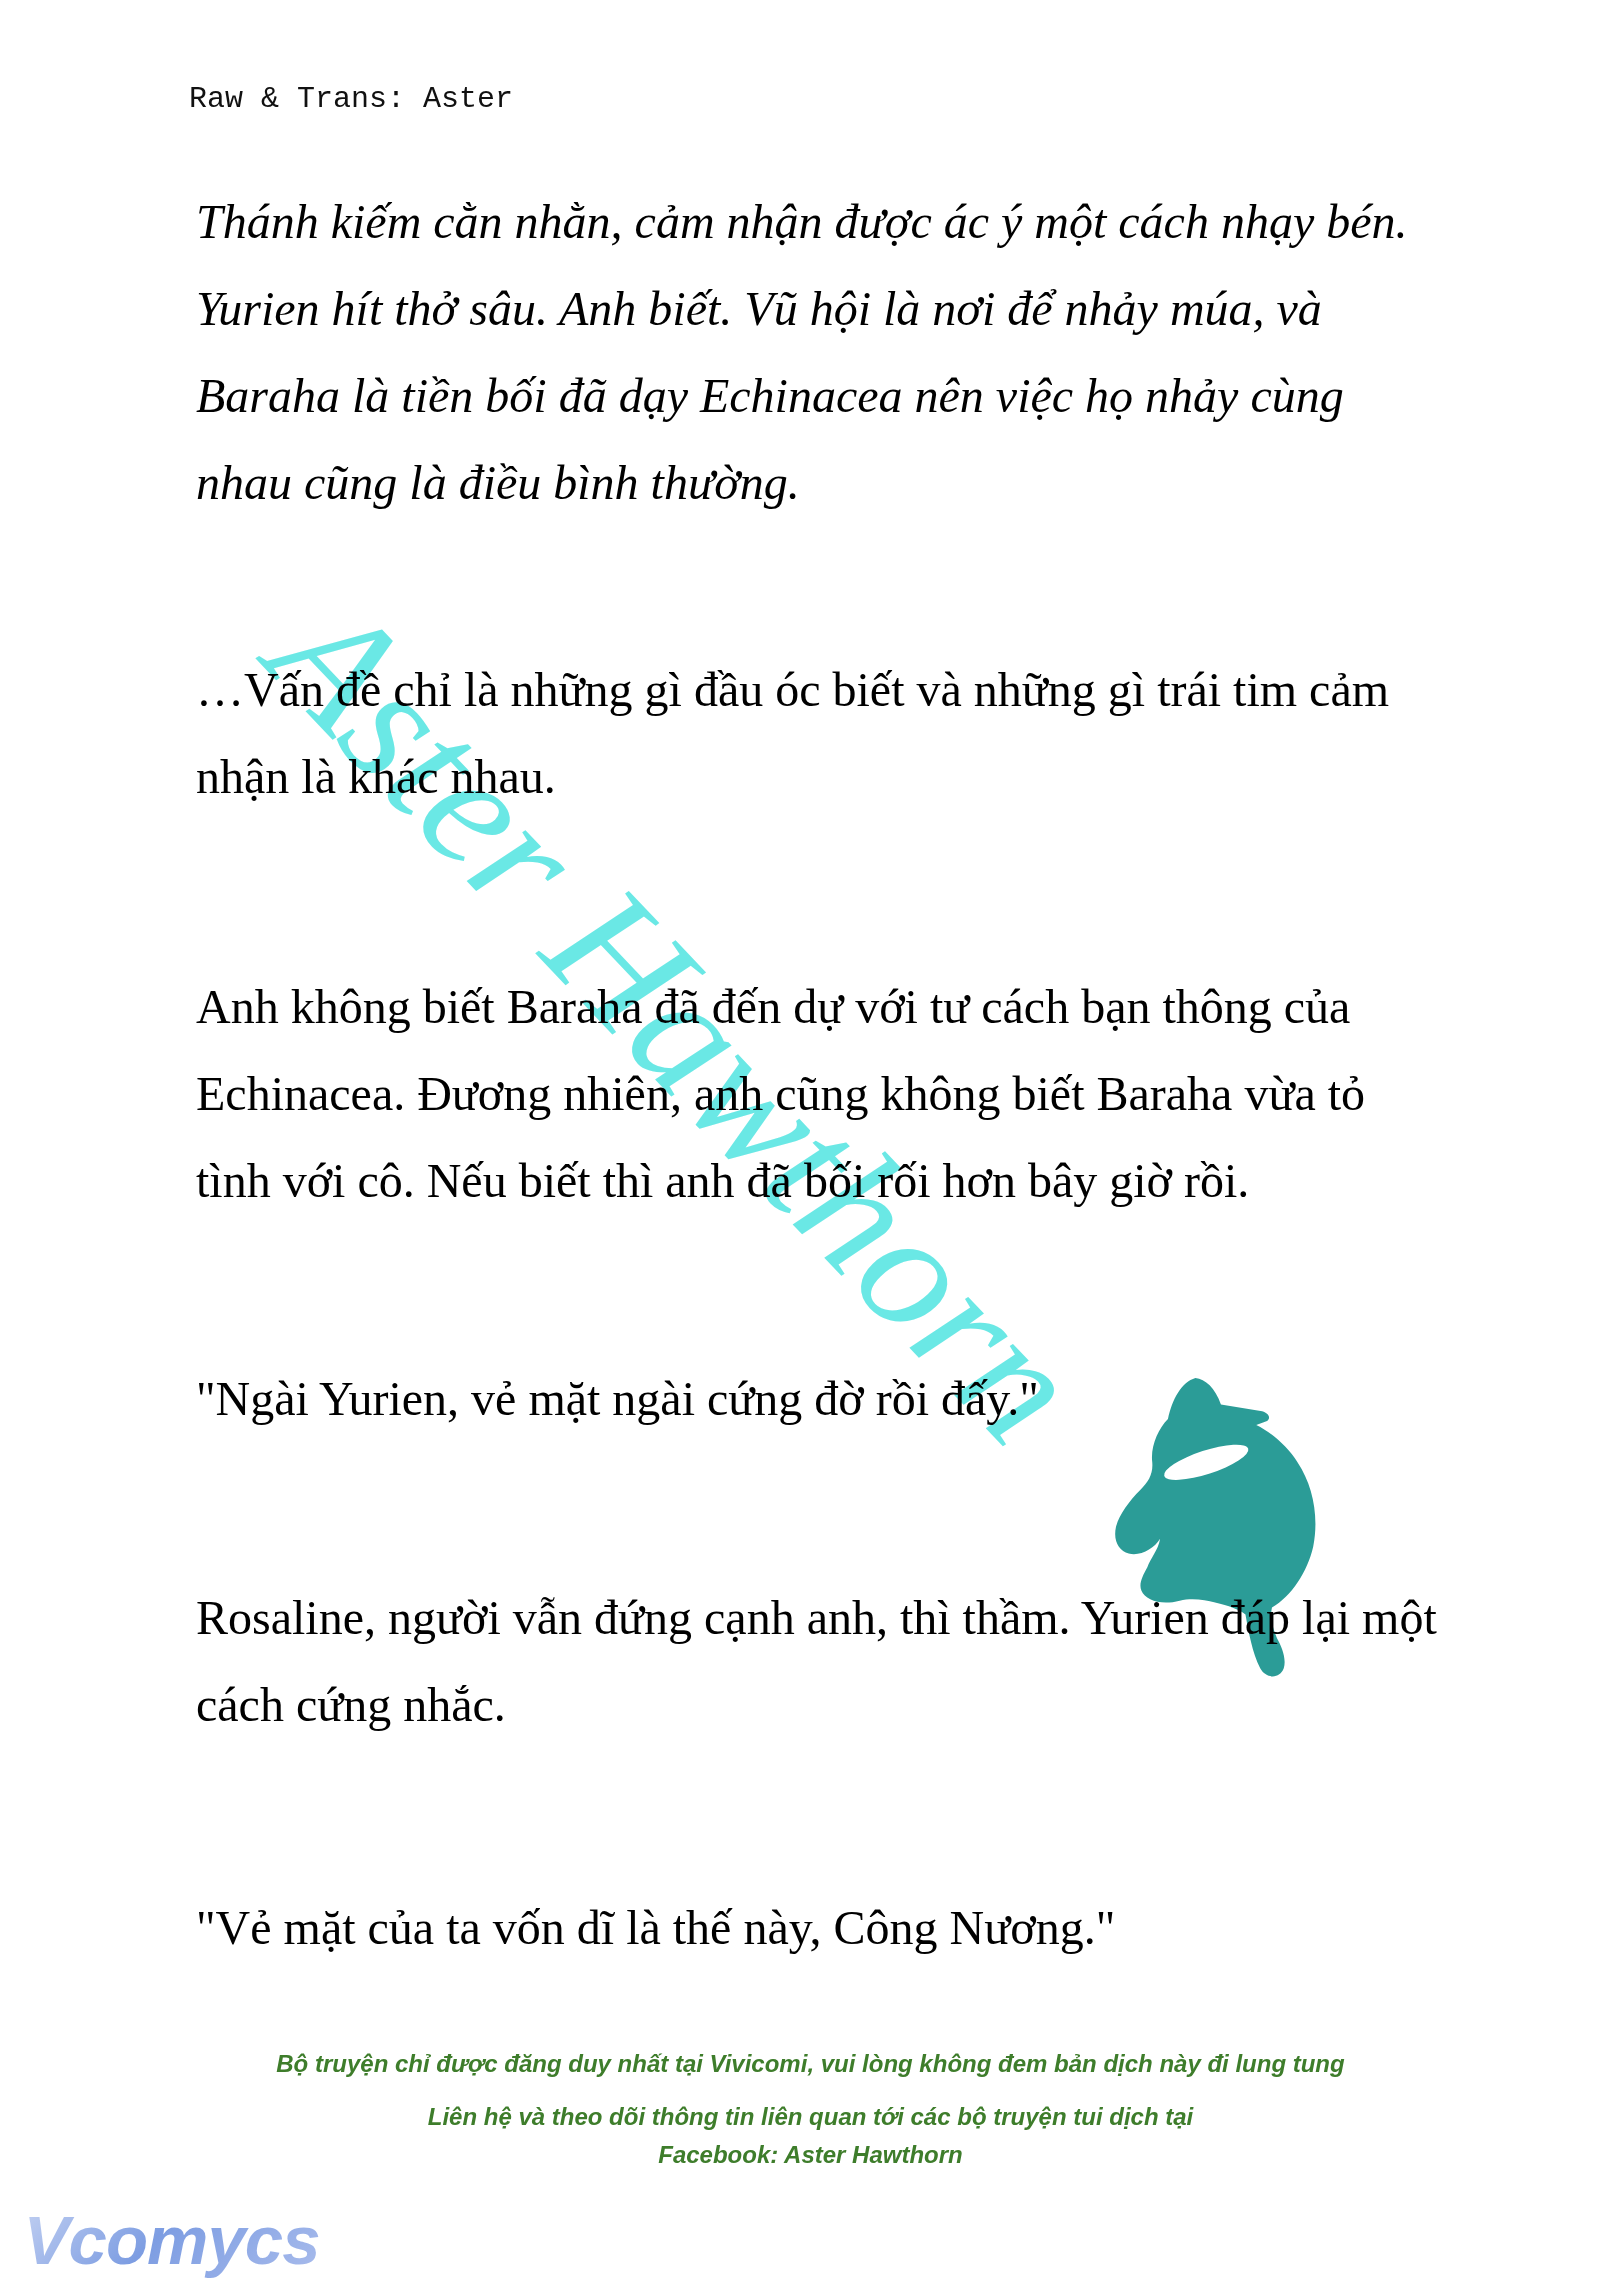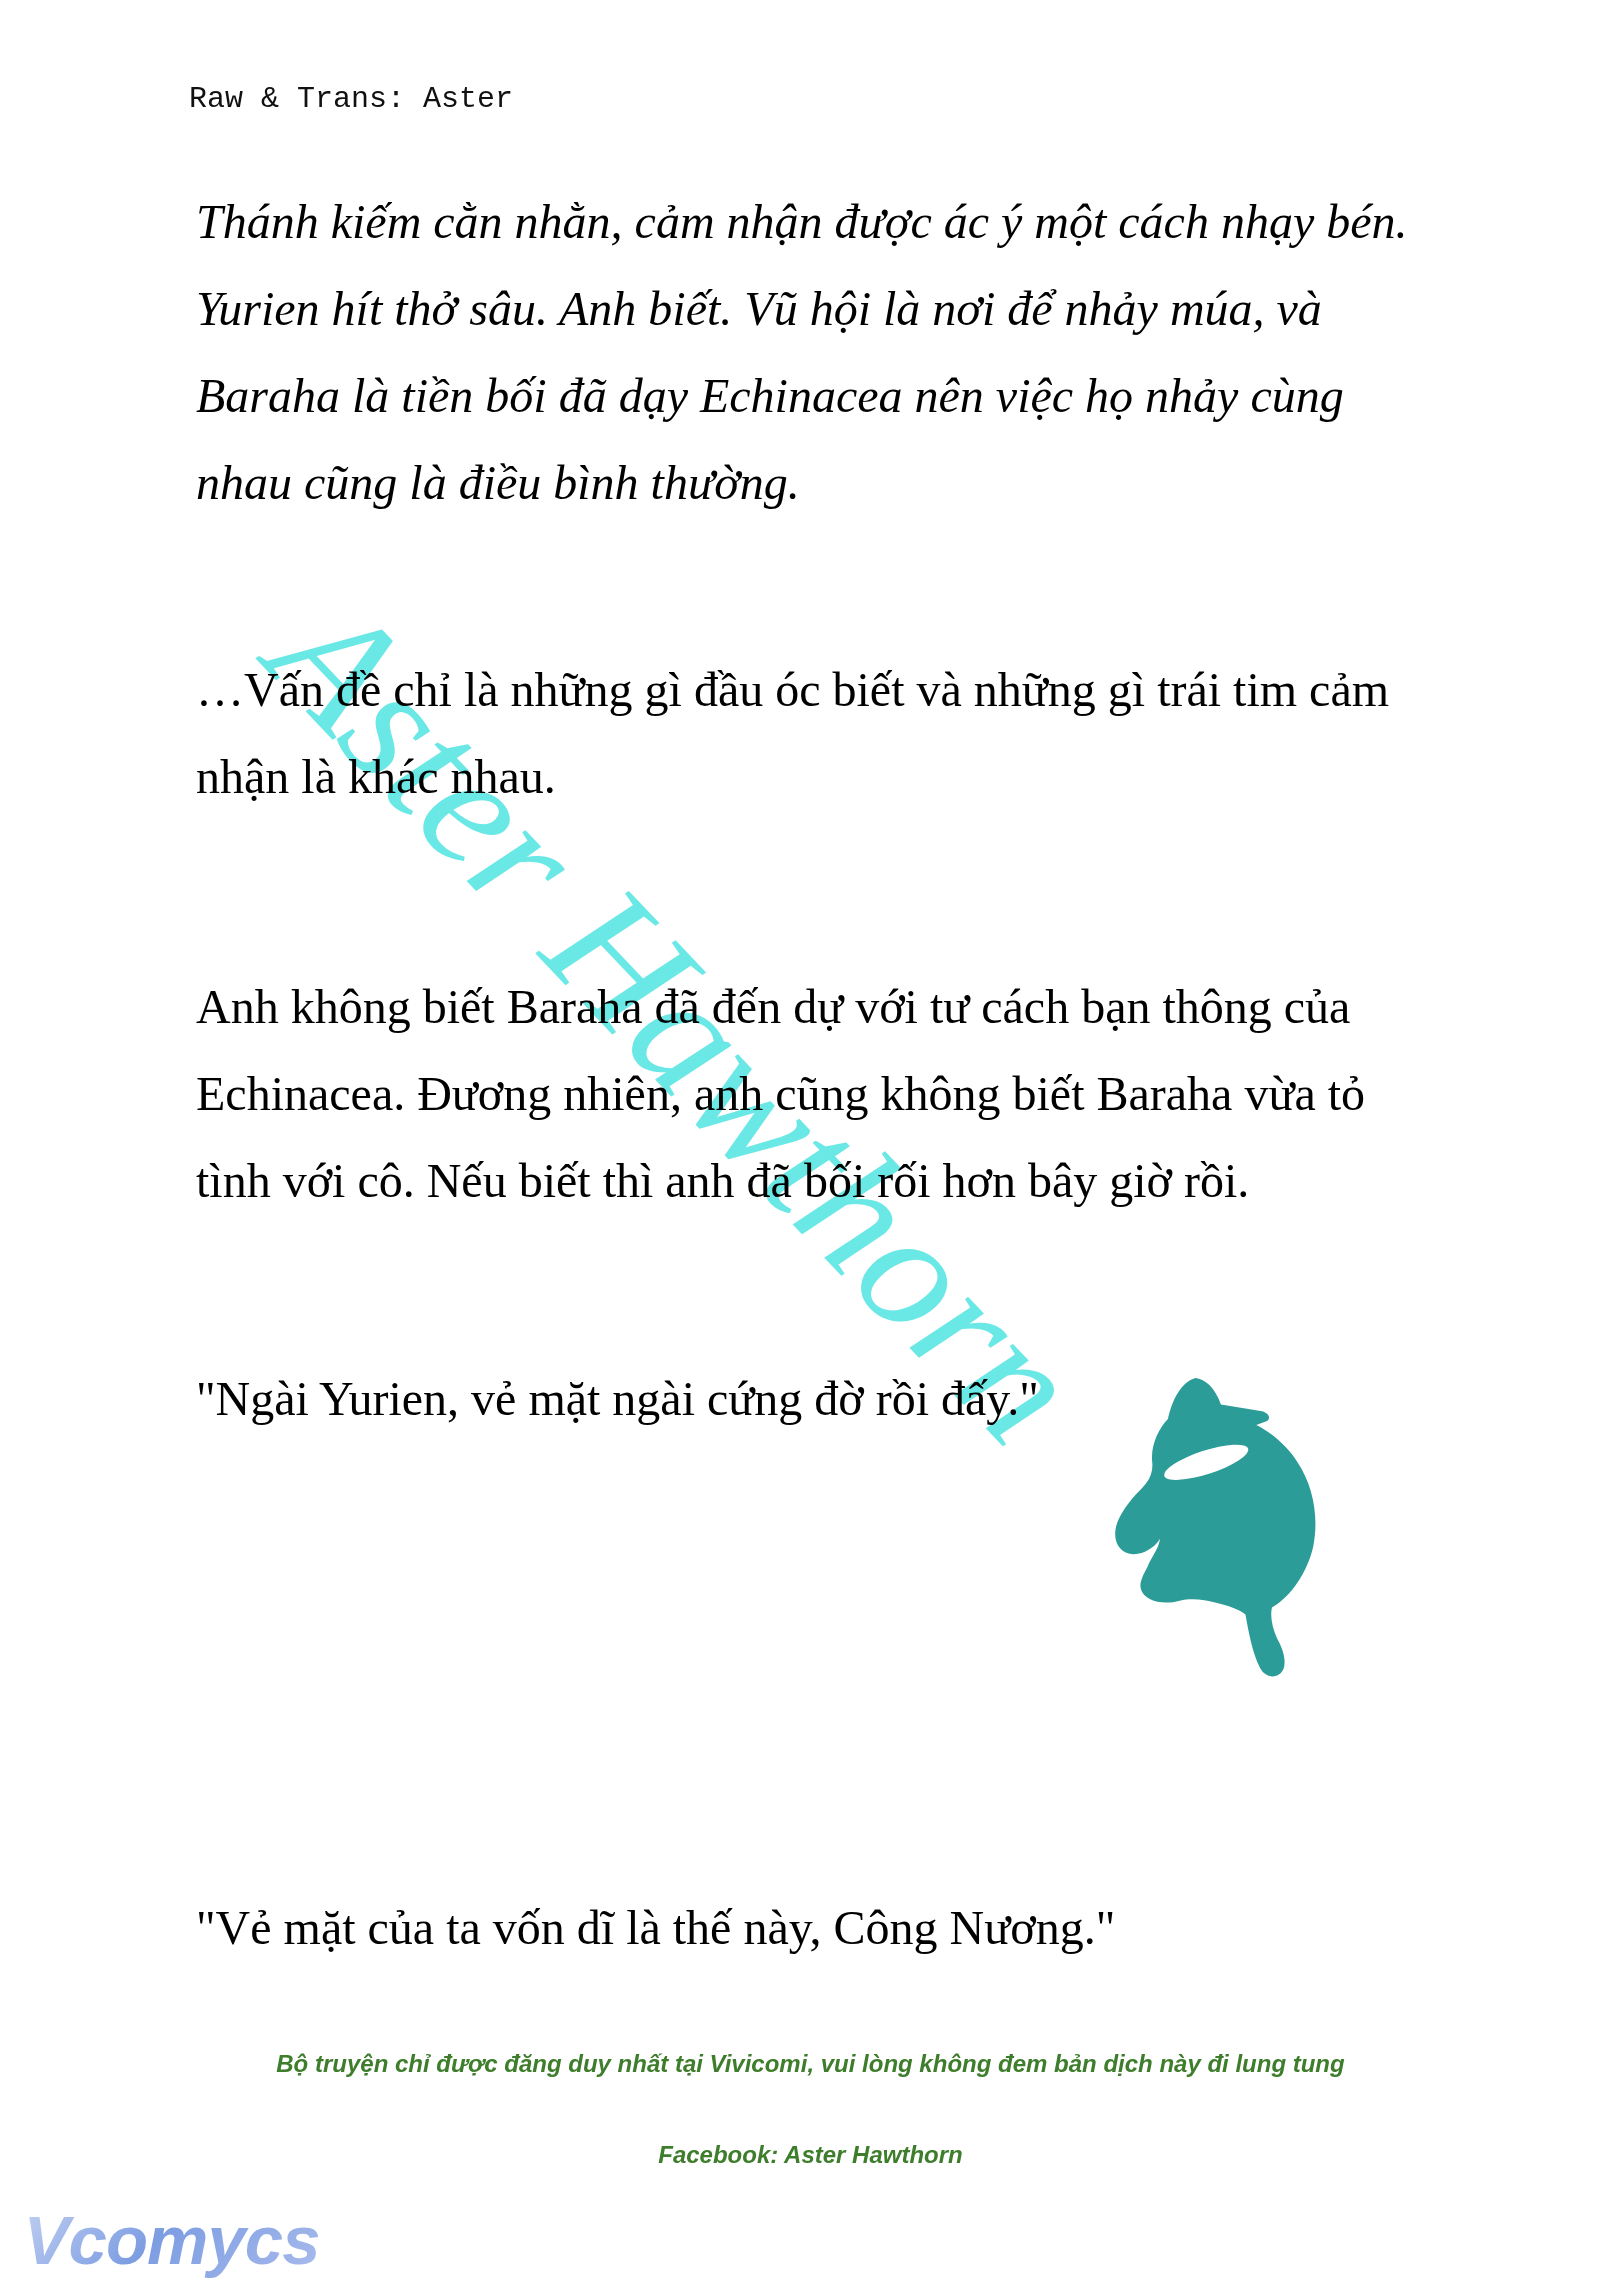--- a/index.html
+++ b/index.html
@@ -119,21 +119,23 @@
       C161 47 159 42 152 40
       L110 33
       C104 16 94 7 84 6 Z"></path>
     <ellipse cx="95" cy="92" rx="45" ry="12" fill="#ffffff" transform="rotate(-18 95 92)"></ellipse>
   </svg>
 
   <div class="para p1">Thánh kiếm cằn nhằn, cảm nhận được ác ý một cách nhạy bén. Yurien hít thở sâu. Anh biết. Vũ hội là nơi để nhảy múa, và Baraha là tiền bối đã dạy Echinacea nên việc họ nhảy cùng nhau cũng là điều bình thường.</div>
   <div class="para p2">…Vấn đề chỉ là những gì đầu óc biết và những gì trái tim cảm nhận là khác nhau.</div>
   <div class="para p3">Anh không biết Baraha đã đến dự với tư cách bạn thông của Echinacea. Đương nhiên, anh cũng không biết Baraha vừa tỏ tình với cô. Nếu biết thì anh đã bối rối hơn bây giờ rồi.</div>
   <div class="para p4">"Ngài Yurien, vẻ mặt ngài cứng đờ rồi đấy."</div>
+  <div class="para p5">Rosaline, người vẫn đứng cạnh anh, thì thầm. Yurien đáp lại một cách cứng nhắc.</div>
   <div class="para p6">"Vẻ mặt của ta vốn dĩ là thế này, Công Nương."</div>
 
   <div class="footer-line f1">Bộ truyện chỉ được đăng duy nhất tại Vivicomi, vui lòng không đem bản dịch này đi lung tung</div>
+  <div class="footer-line f2">Liên hệ và theo dõi thông tin liên quan tới các bộ truyện tui dịch tại</div>
   <div class="footer-line f3">Facebook: Aster Hawthorn</div>
 
   <div class="logo">Vcomycs</div>
 
 </div>
 
 
 </body></html>

